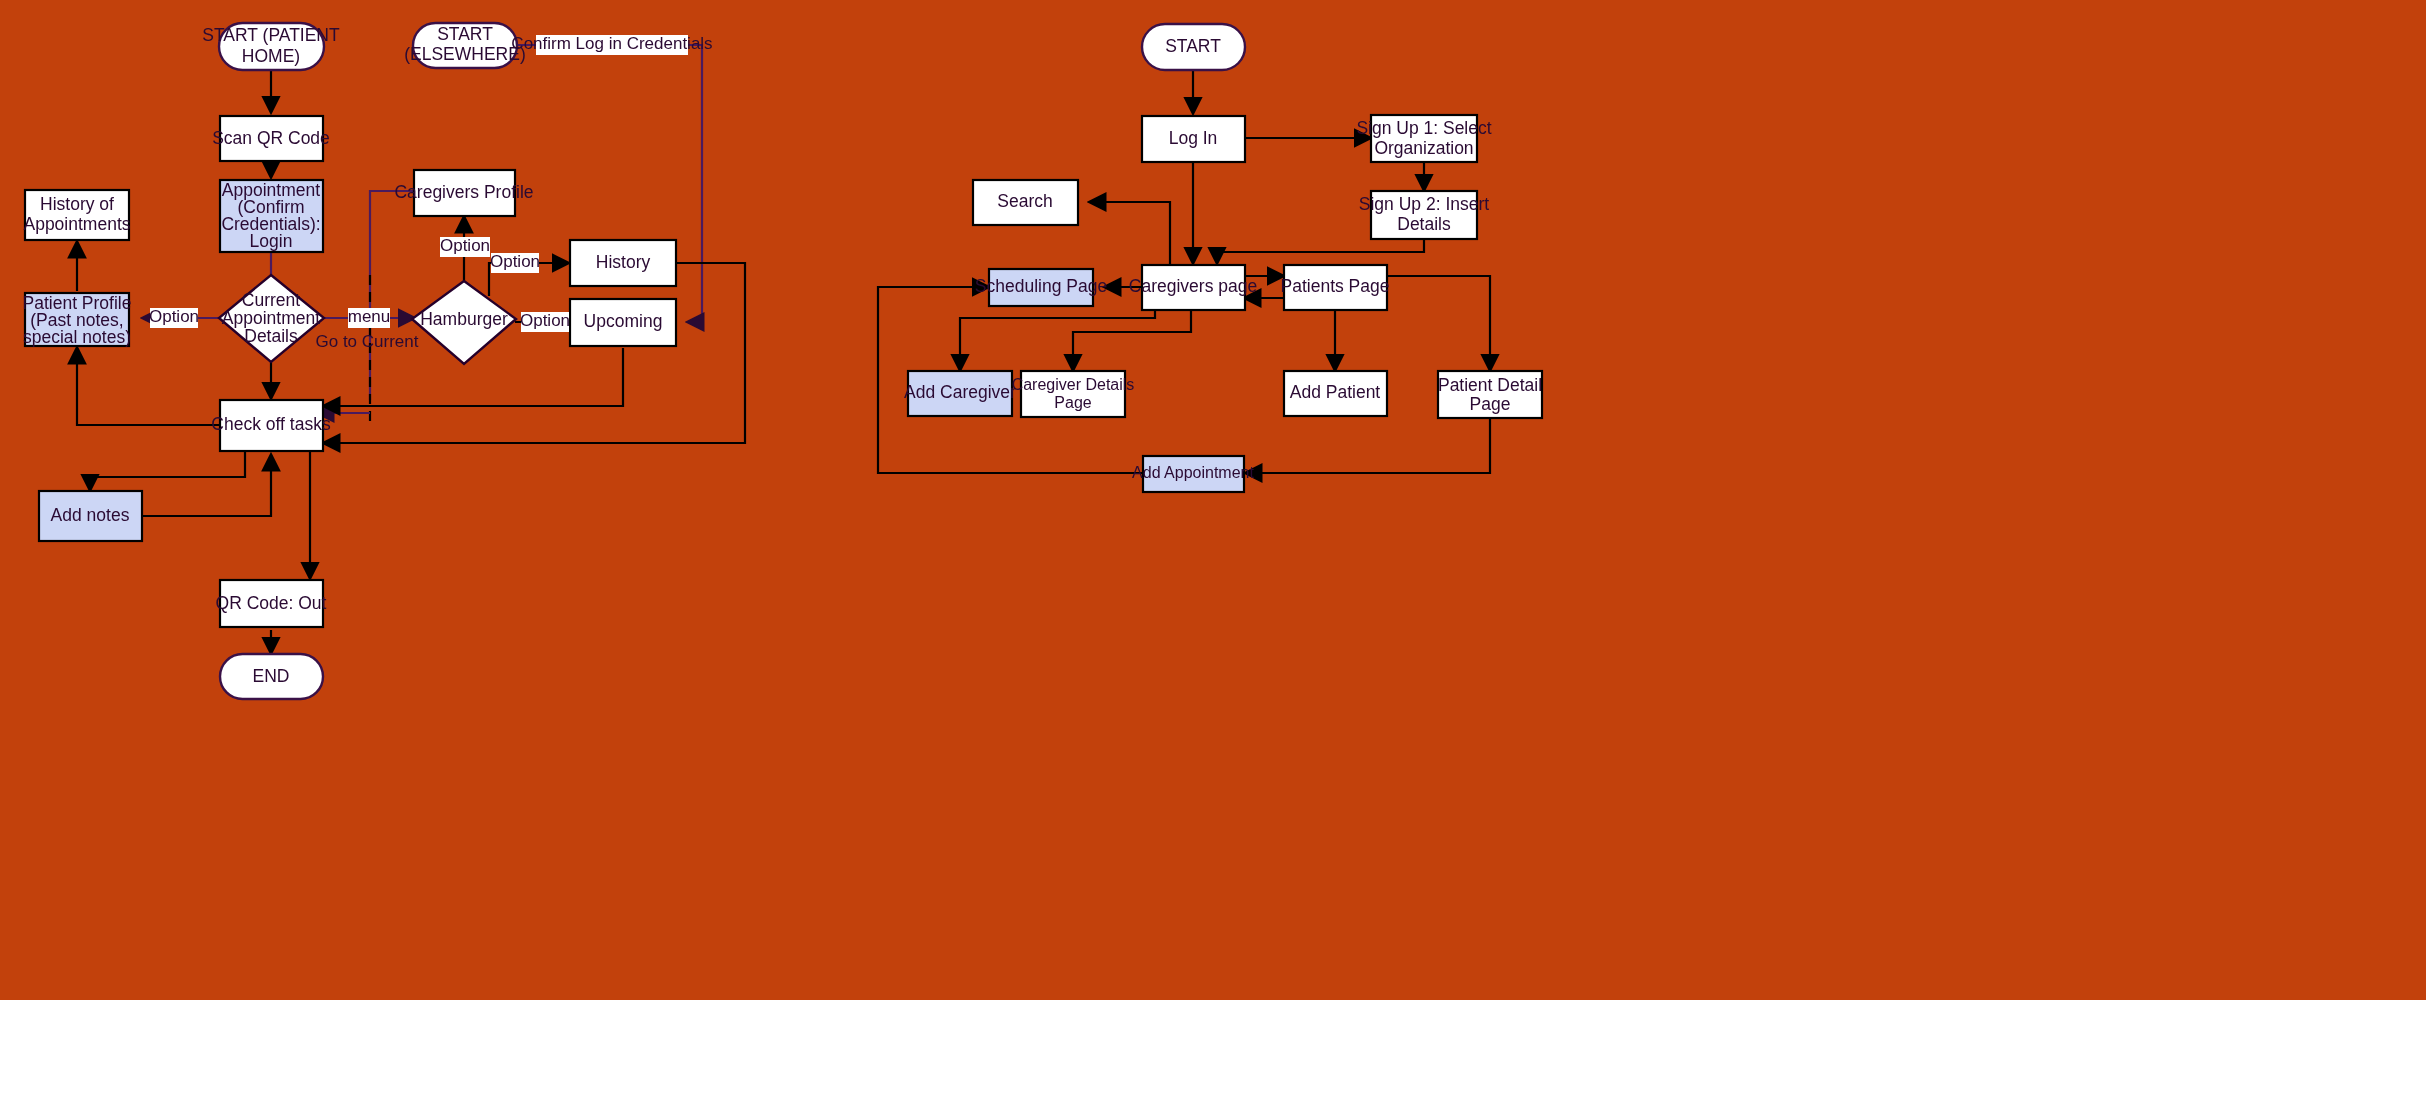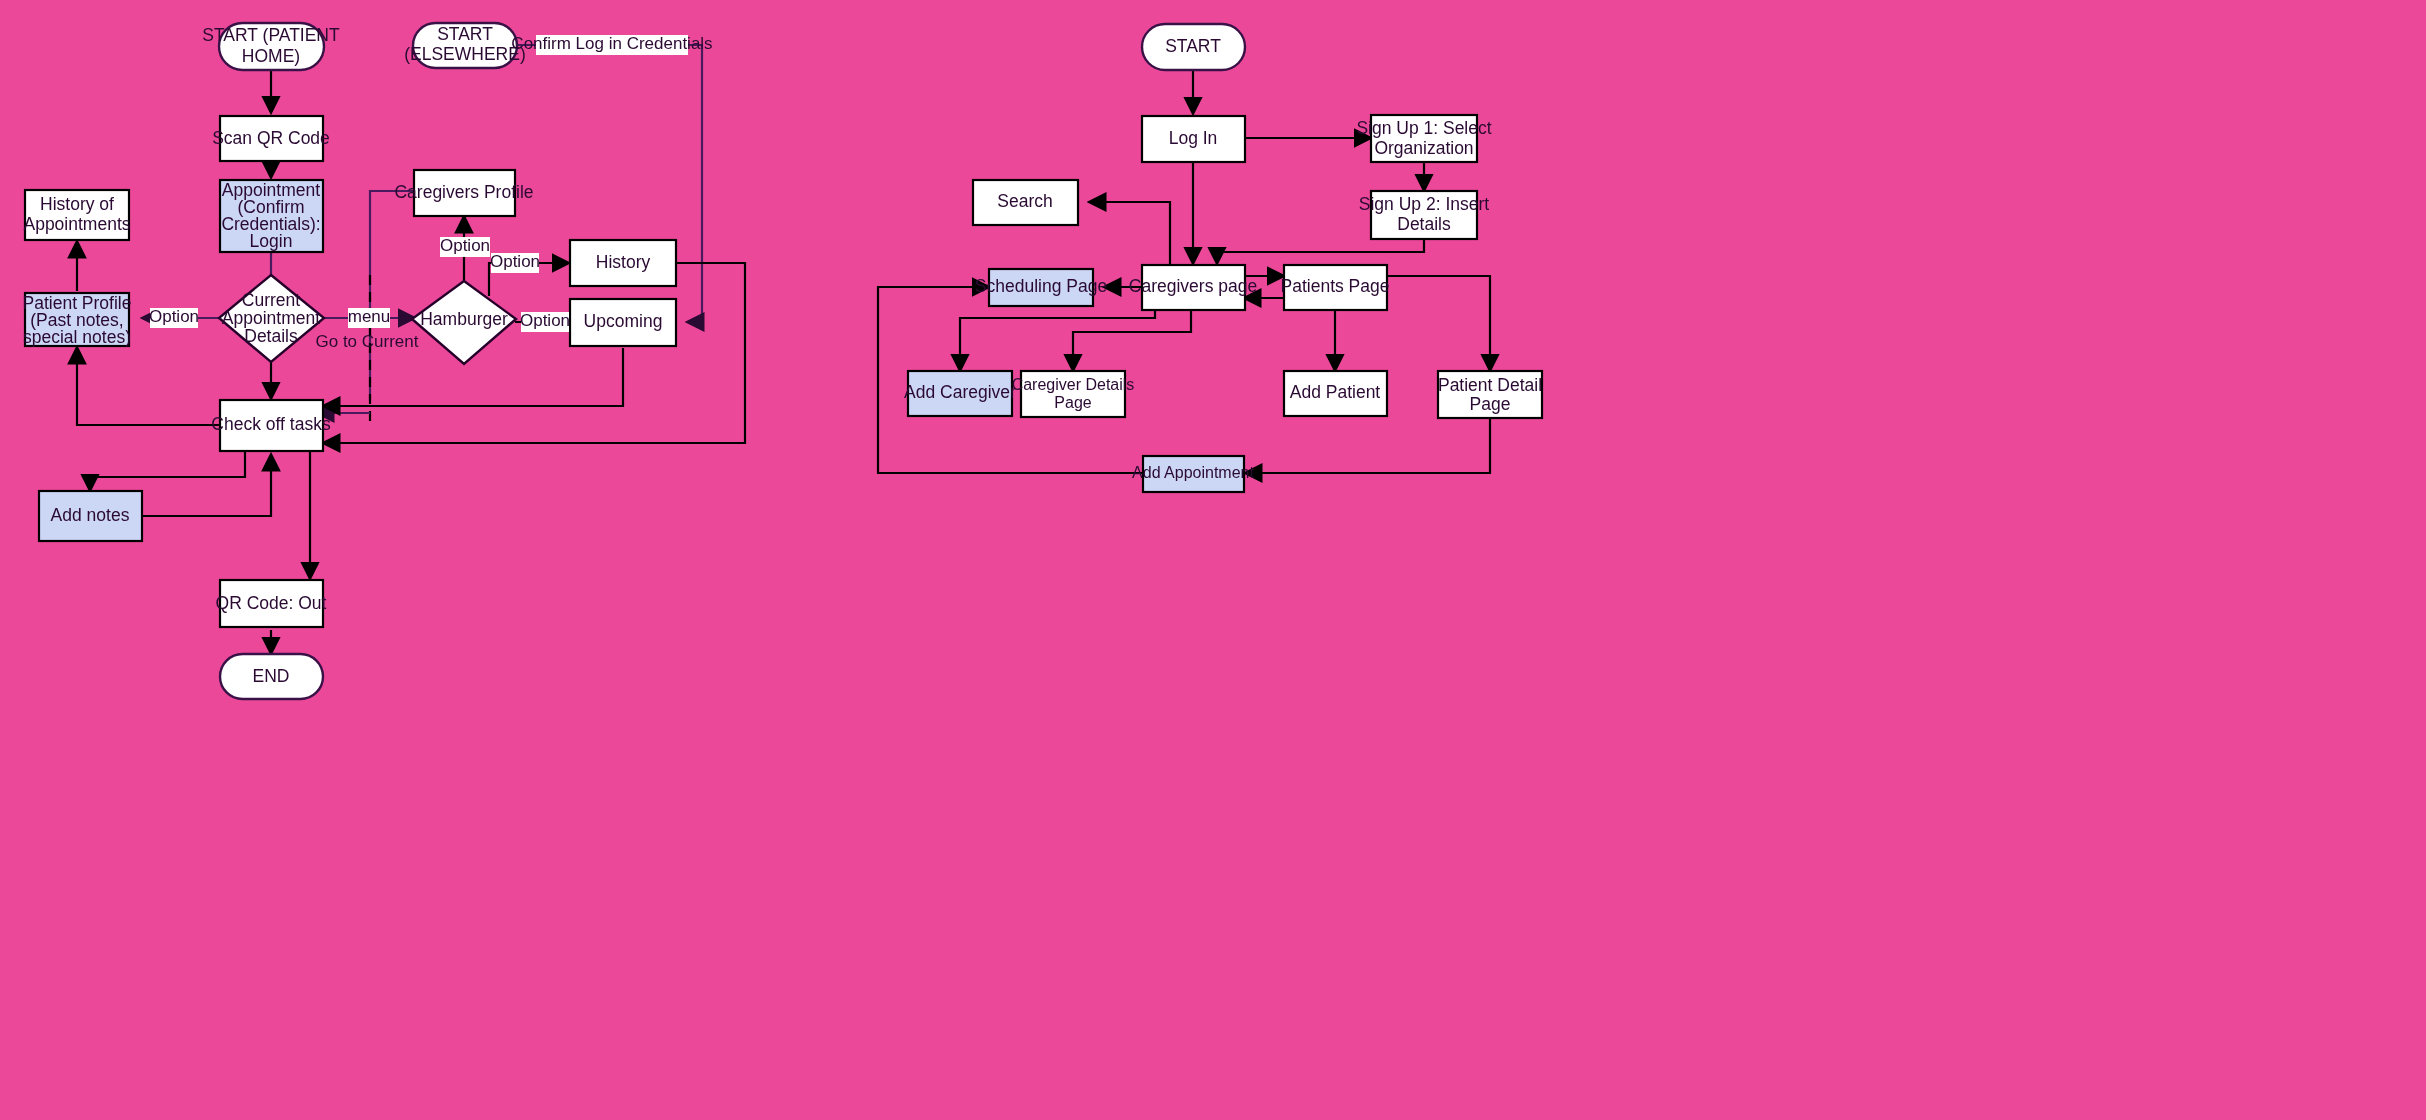--- a/index.html
+++ b/index.html
@@ -9,22 +9,22 @@
   }
   body {
     width: 2426px;
     height: 1120px;
     font-family: "Liberation Sans", sans-serif;
     overflow: hidden;
   }
   #canvas {
     position: relative;
     width: 2426px;
-    height: 1120px;
-    background: #ec4899;
+    height: 1000px;
+    background: #c2410c;
     text-decoration: underline;
   }
   svg.flow {
     position: absolute;
     top: 0;
     left: 0;
     width: 2426px;
     height: 1120px;
   }
   .node-rect {

